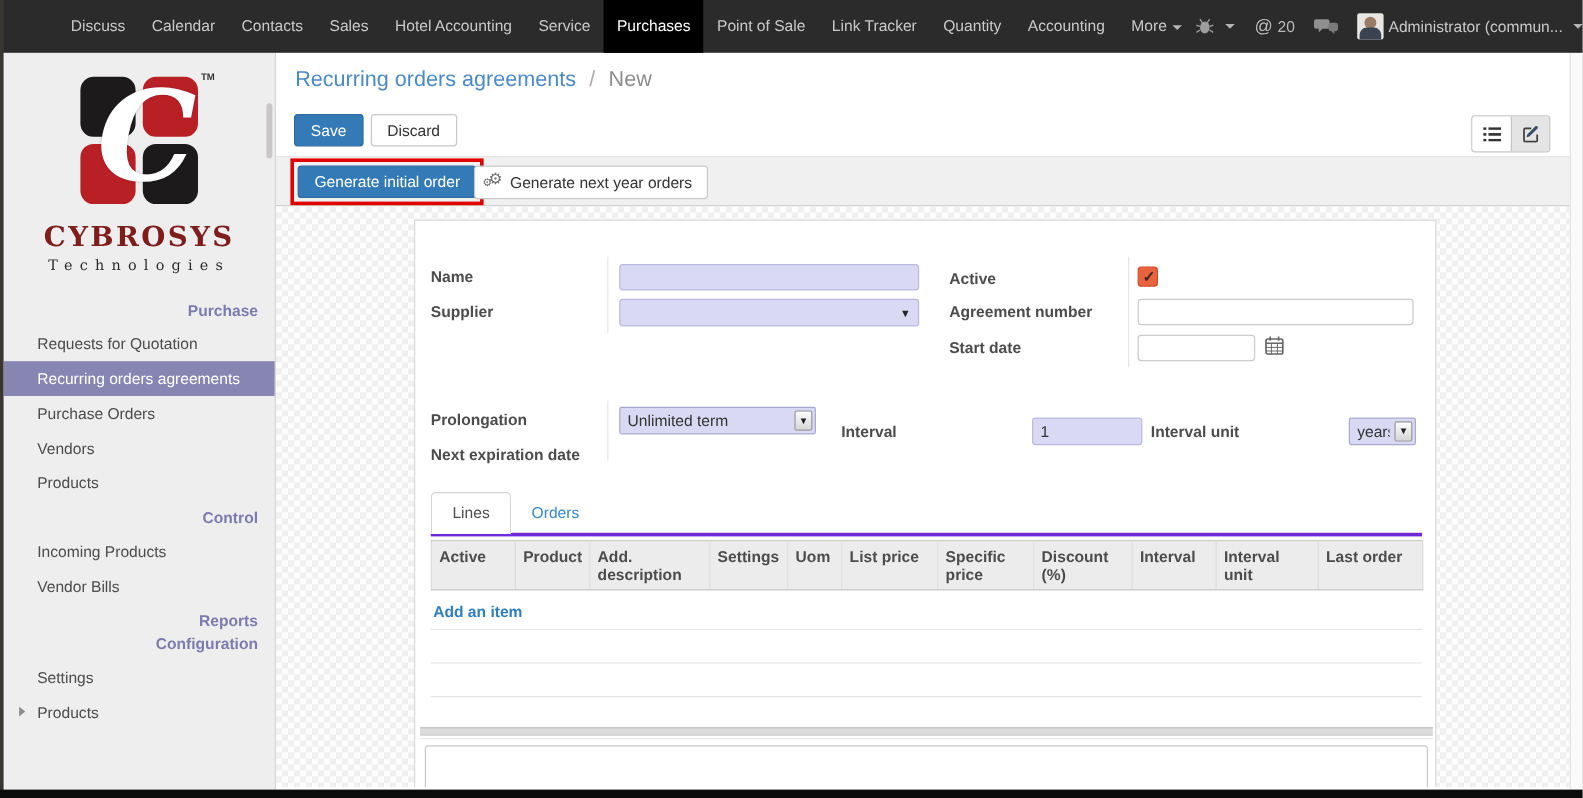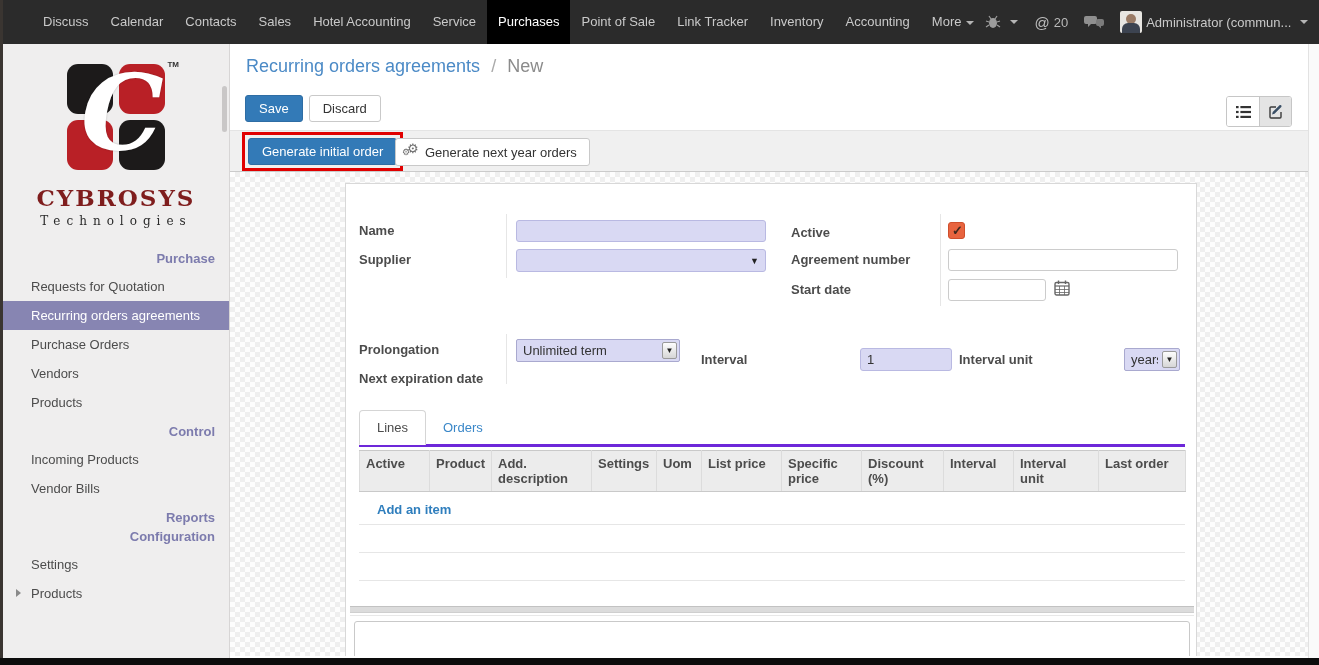--- a/index.html
+++ b/index.html
@@ -6,21 +6,21 @@
   html,body { background:#888; }
   body { font-family: "Liberation Sans", sans-serif; }
   .screen{ position:relative; width:1319px; height:665px; background:#fff; overflow:hidden; margin:0 auto; }
 
   
   .left-edge{ position:absolute; left:0; top:0; width:3px; height:665px; background:#3a3531; z-index:40; }
   .bottom-edge{ position:absolute; left:0; bottom:0; width:1319px; height:7px; background:#0c0c0c; z-index:50; }
 
   
   .topnav{ position:absolute; left:0; top:0; width:1319px; height:44px; background:#2b2b2b; display:flex; align-items:center; justify-content:space-between; z-index:30; }
-  .nav-left{ display:flex; align-items:center; height:44px; padding-left:32px; }
+  .nav-left{ display:flex; align-items:center; height:44px; padding-left:48px; }
   .nav-item{ color:#c9c9c9; font-size:13px; padding:0 11px; height:44px; line-height:44px; cursor:pointer; white-space:nowrap; }
   .nav-item.active{ background:#000; color:#fff; }
   .caret{ display:inline-block; width:0; height:0; border-left:4px solid transparent; border-right:4px solid transparent; border-top:4px solid #b5b5b5; margin-left:5px; vertical-align:middle; }
   .nav-right{ display:flex; align-items:center; gap:16px; padding-right:18px; color:#b9b9b9; font-size:13px; }
   .nav-right .icon-wrap{ display:flex; align-items:center; gap:4px; cursor:pointer; }
   .at-glyph{ font-size:15px; color:#bdbdbd; }
   .avatar{ width:22px; height:22px; border-radius:2px; background:#e8e6e2; position:relative; overflow:hidden; }
   .avatar::before{ content:""; position:absolute; left:6px; top:3px; width:10px; height:10px; border-radius:50%; background:#9a7b66; }
   .avatar::after{ content:""; position:absolute; left:2px; top:12px; width:18px; height:12px; border-radius:6px 6px 0 0; background:#3c4350; }
   .user-label{ color:#c9c9c9; white-space:nowrap; }
@@ -91,21 +91,21 @@
 
   
   .tabs{ position:absolute; left:13px; top:225px; width:826px; height:38px; border-bottom:3px solid #6d28d9; }
   .tab{ position:absolute; bottom:-1px; font-size:13px; cursor:pointer; }
   .tab.active{ left:0; background:#fff; border:1px solid #d5d5d5; border-bottom:1px solid #fff; border-radius:4px 4px 0 0; padding:9px 17px; color:#4c4c4c; }
   .tab.plain{ left:76px; color:#3a87c8; padding:10px 8px; }
 
   
   table.lines{ position:absolute; left:13px; top:266px; width:826px; border-collapse:collapse; table-layout:fixed; }
   table.lines th{ background:#ececec; border:1px solid #dcdcdc; border-top:1px solid #c9c9c9; border-bottom:1px solid #c9c9c9; font-size:13px; font-weight:bold; color:#4c4c4c; text-align:left; vertical-align:top; padding:5px 6px; }
-  .add-item{ position:absolute; left:15px; top:318px; font-size:13px; font-weight:bold; color:#2f7ebd; cursor:pointer;margin-left:16px; }
+  .add-item{ position:absolute; left:15px; top:318px; font-size:13px; font-weight:bold; color:#2f7ebd; cursor:pointer; }
   .row-line{ position:absolute; left:13px; width:826px; border-bottom:1px solid #e6e6e6; height:0; }
   .resize-bar{ position:absolute; left:4px; top:422px; width:844px; height:7px; background:#dcdcdc; border-top:1px solid #c2c2c2; border-bottom:1px solid #cfcfcf; cursor:row-resize; }
   .thin-line{ position:absolute; left:4px; top:431px; width:844px; border-top:1px solid #e8e8e8; }
   .notes{ position:absolute; left:8px; top:437px; width:836px; height:70px; border:1px solid #c9c9c9; border-radius:3px; resize:none; font-family:"Liberation Sans",sans-serif; font-size:13px; padding:4px; }
 
   
   .right-scroll{ position:absolute; right:0; top:44px; width:11px; height:614px; background:#fafafa; border-left:1px solid #e2e2e2; z-index:20; }
 
   svg{ display:block; }
 </style>
@@ -118,21 +118,21 @@
     <div class="nav-left">
       <a class="nav-item">Discuss</a>
       <a class="nav-item">Calendar</a>
       <a class="nav-item">Contacts</a>
       <a class="nav-item">Sales</a>
       <a class="nav-item">Hotel Accounting</a>
       <a class="nav-item">Service</a>
       <a class="nav-item active">Purchases</a>
       <a class="nav-item">Point of Sale</a>
       <a class="nav-item">Link Tracker</a>
-      <a class="nav-item">Inventory</a>
+      <a class="nav-item">Quantity</a>
       <a class="nav-item">Accounting</a>
       <a class="nav-item"><span>More</span><span class="caret"></span></a>
     </div>
     <div class="nav-right">
       <span class="icon-wrap">
         <svg width="16" height="14" viewBox="0 0 16 14">
           <g stroke="#9d9d9d" stroke-width="1.2" fill="none">
             <line x1="4" y1="1" x2="6" y2="4"></line>
               <line x1="12" y1="1" x2="10" y2="4"></line>
             <line x1="1" y1="6" x2="4" y2="7"></line>

